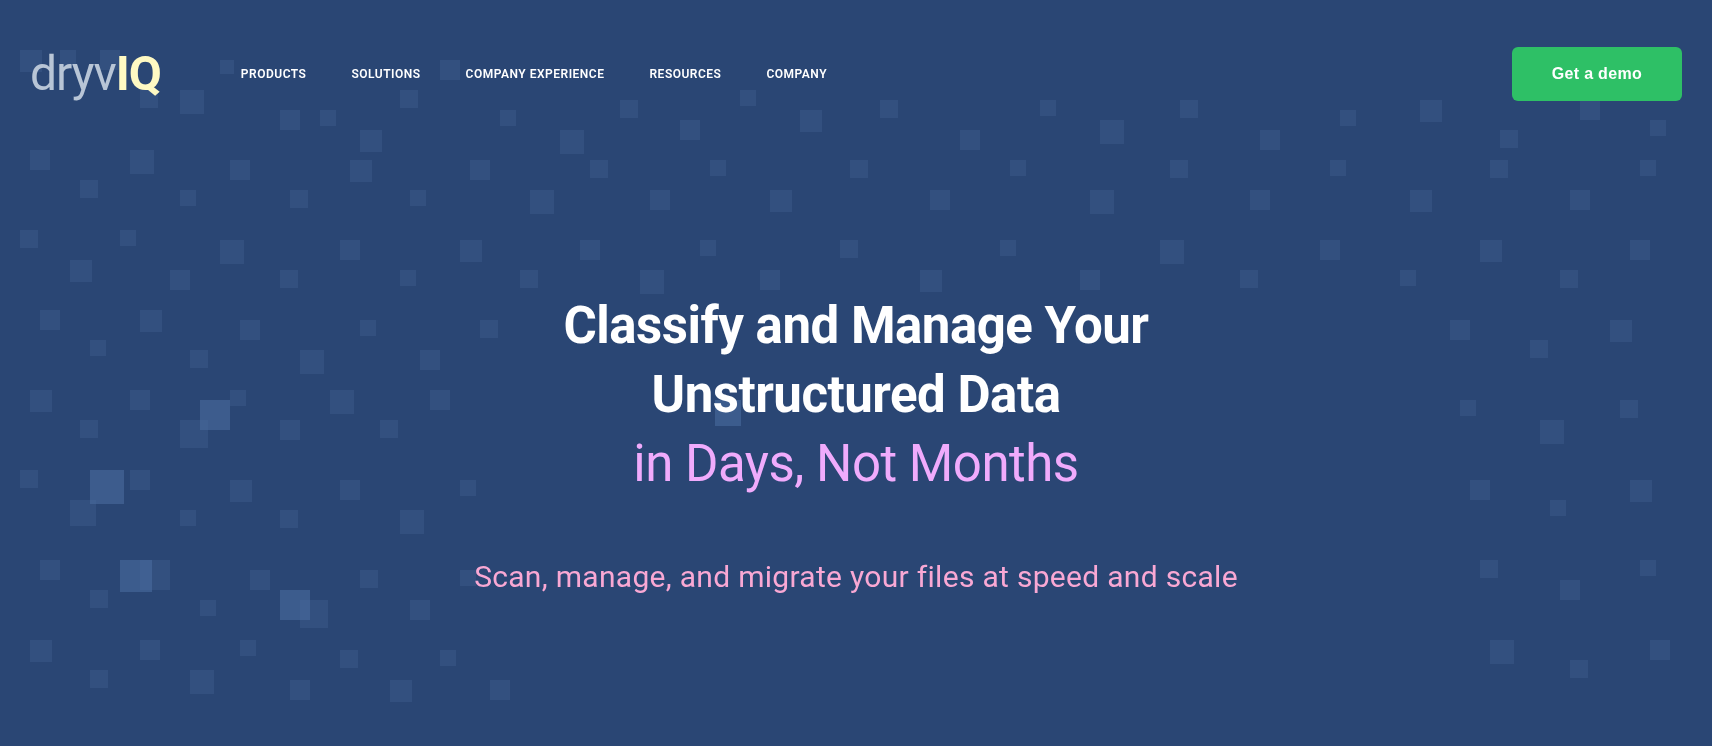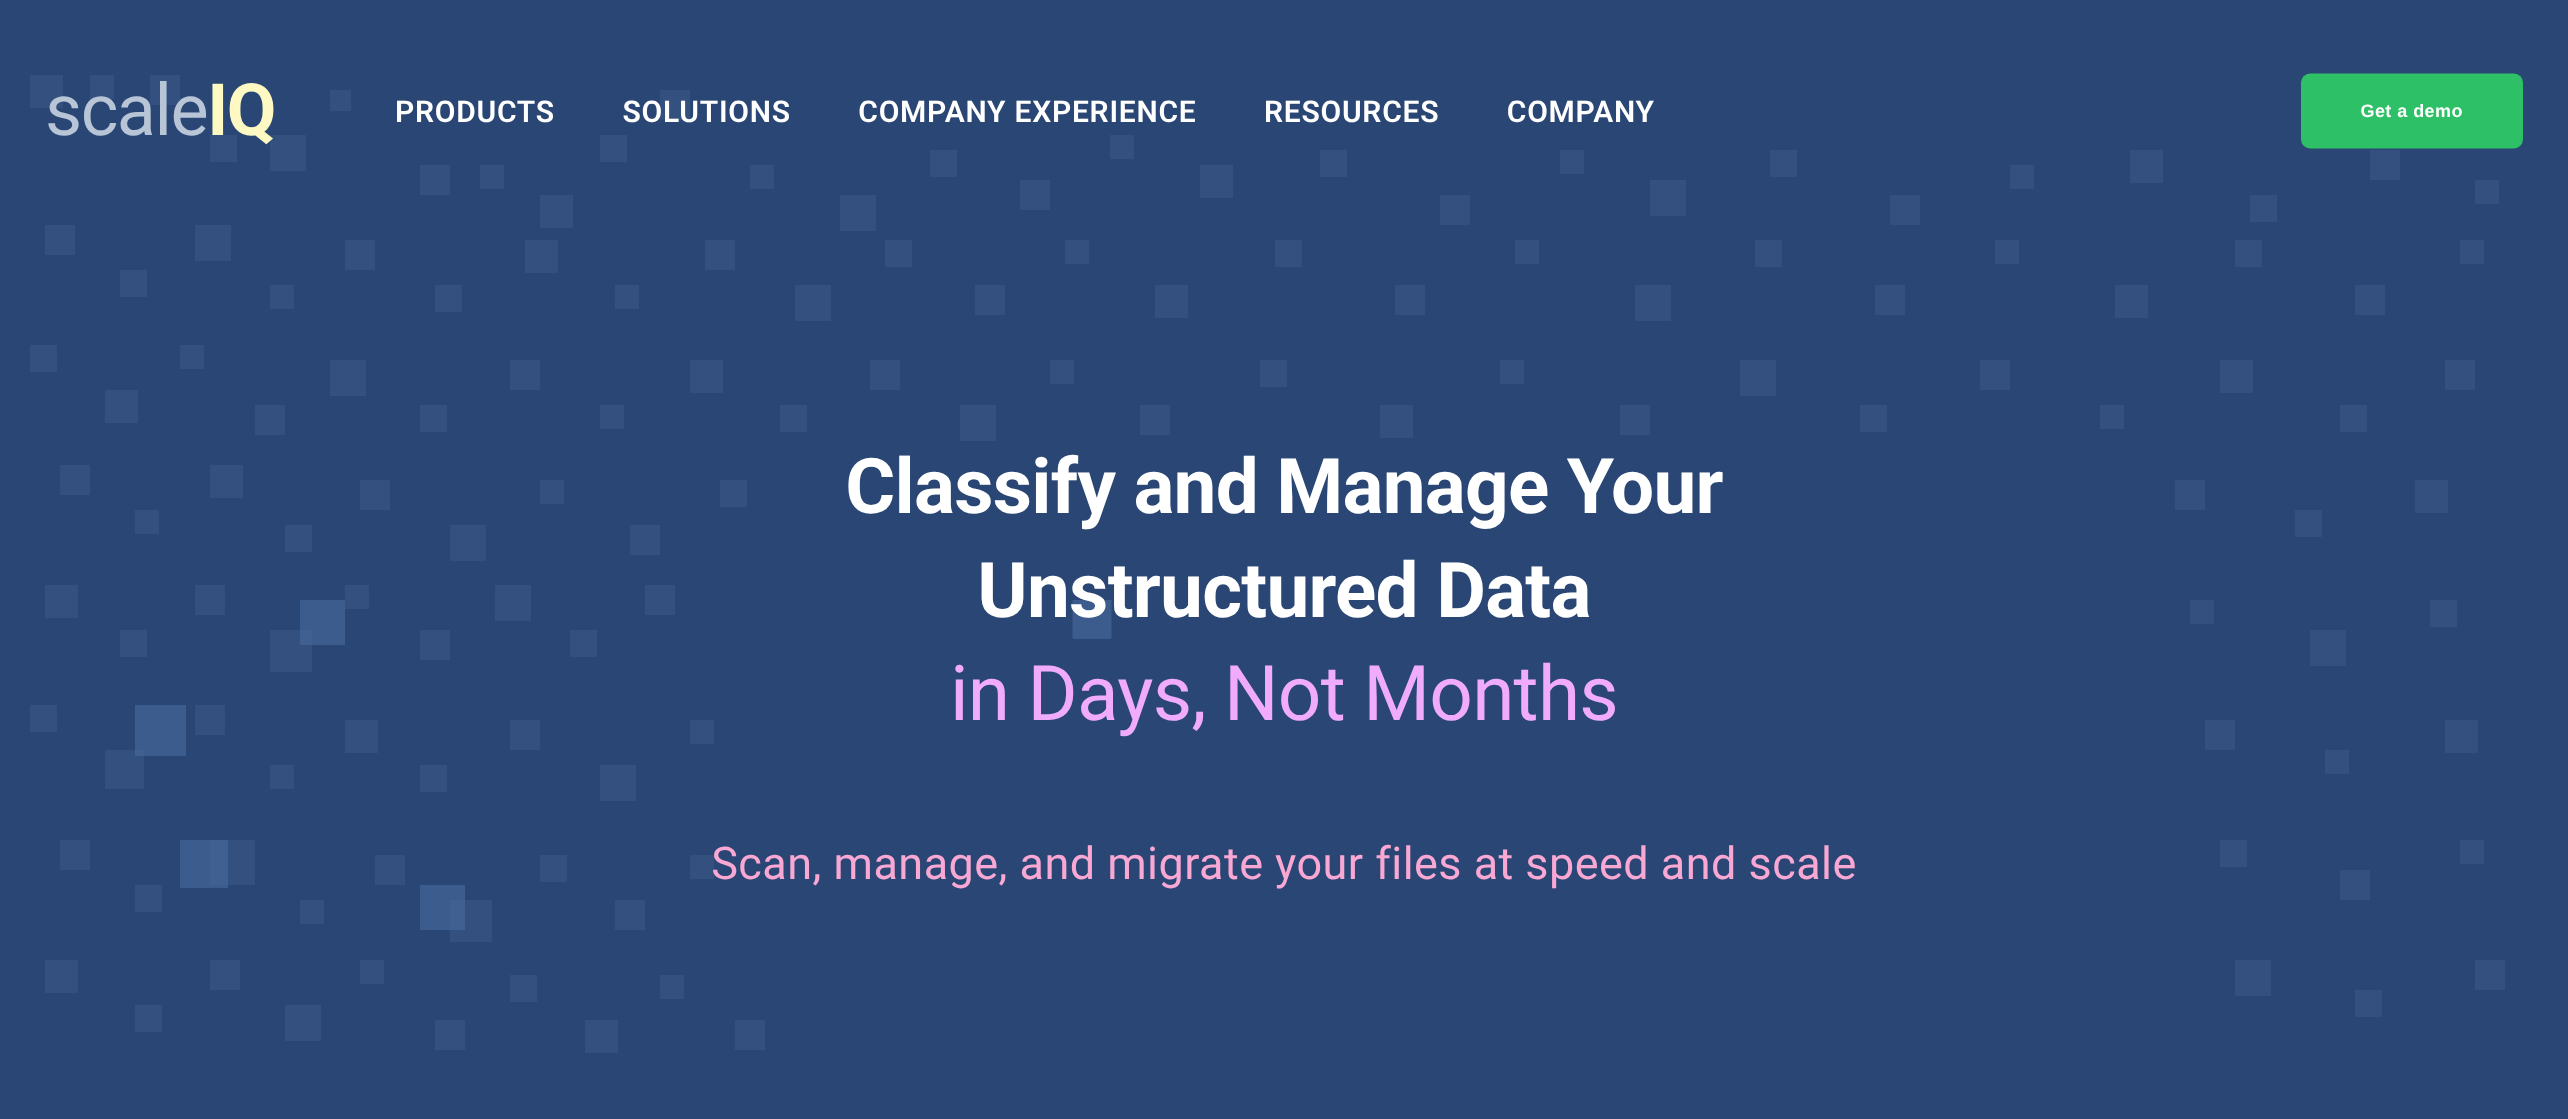--- a/index.html
+++ b/index.html
@@ -56,31 +56,31 @@
     }
     
     .nav {
       display: flex;
       gap: 45px;
       flex: 1;
     }
     
     .nav-item {
       color: #ffffff;
-      font-size: 20px;
+      font-size: 12px;
       font-weight: 600;
       letter-spacing: 0.5px;
       text-decoration: none;
       cursor: pointer;
     }
     
     .cta-button {
       background: #2ec066;
       color: #ffffff;
-      font-size: 12px;
+      font-size: 16px;
       font-weight: 700;
       padding: 18px 40px;
       border: none;
       border-radius: 6px;
       cursor: pointer;
       letter-spacing: 0.3px;
     }
     
     .hero {
       position: relative;
@@ -261,21 +261,21 @@
     <rect x="90" y="470" width="34" height="34"></rect>
       <rect x="200" y="400" width="30" height="30"></rect>
     <rect x="120" y="560" width="32" height="32"></rect>
       <rect x="280" y="590" width="30" height="30"></rect>
     <rect x="715" y="400" width="26" height="26"></rect>
   </g>
 </svg>
 
 <header class="header">
   <div class="logo">
-    <span class="logo-dryv">scale</span>
+    <span class="logo-dryv">dryv</span>
       <span class="logo-iq">IQ</span>
   </div>
   <nav class="nav">
     <a class="nav-item">PRODUCTS</a>
     <a class="nav-item">SOLUTIONS</a>
     <a class="nav-item">COMPANY EXPERIENCE</a>
     <a class="nav-item">RESOURCES</a>
     <a class="nav-item">COMPANY</a>
   </nav>
   <button class="cta-button">Get a demo</button>

